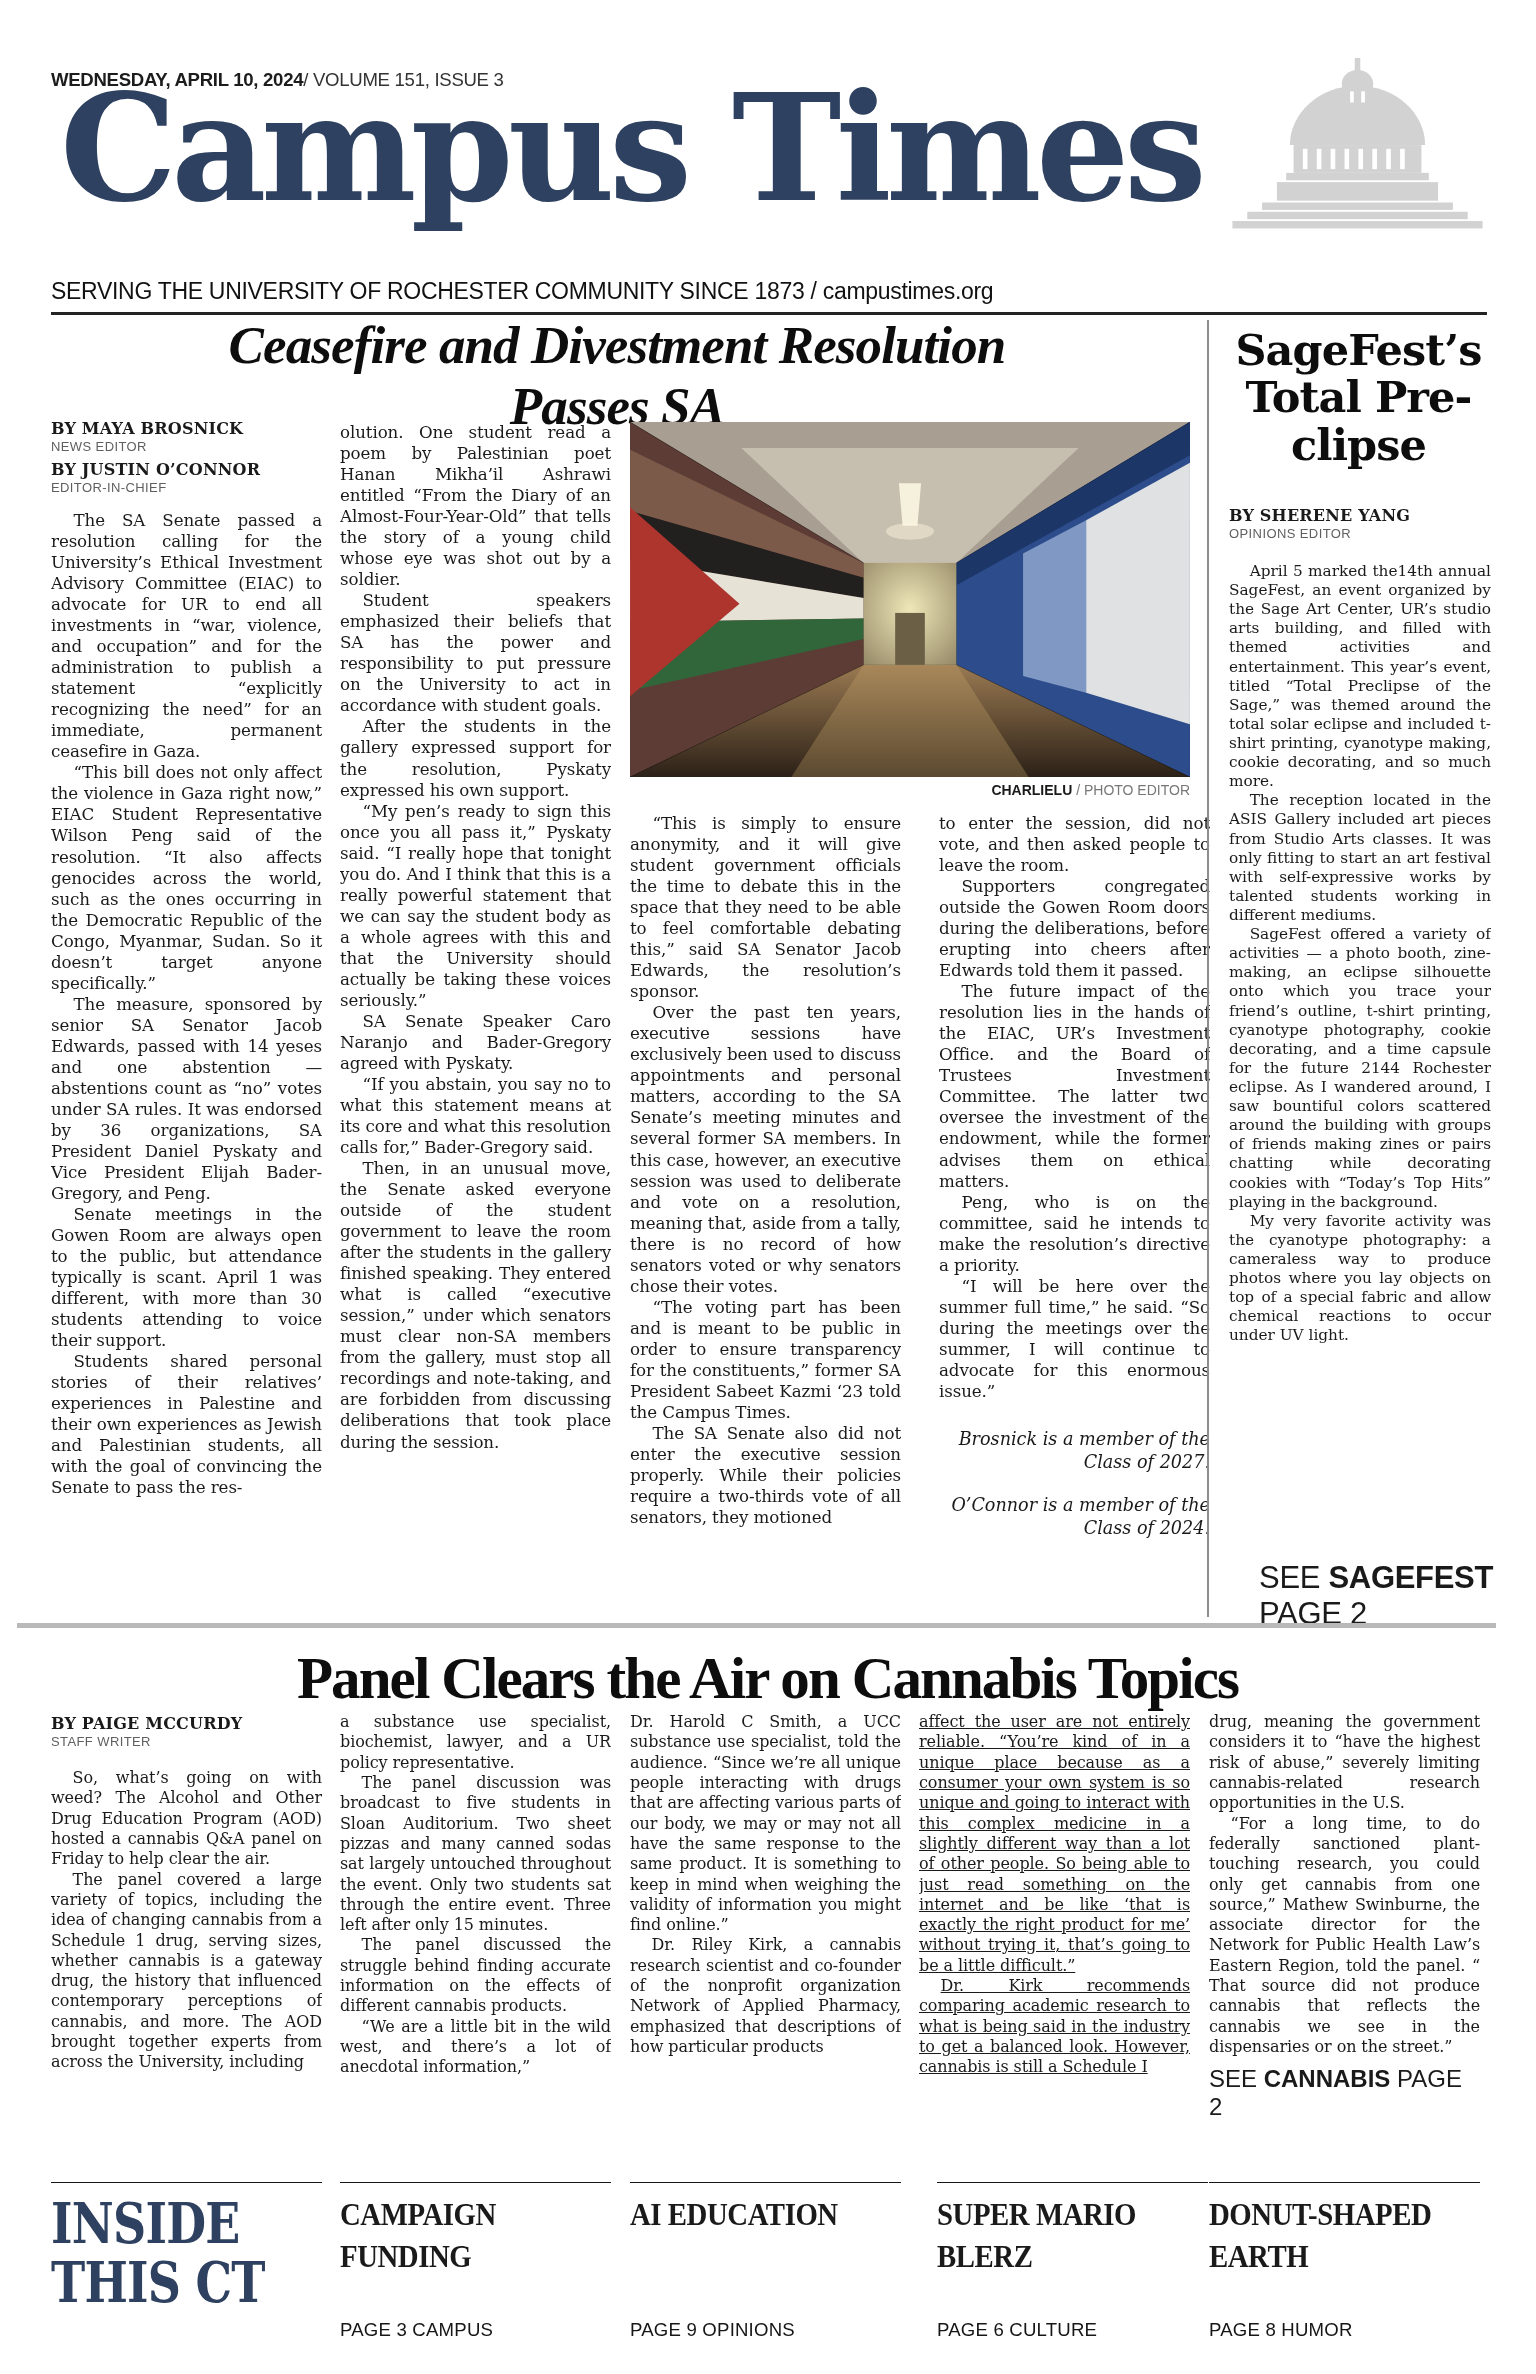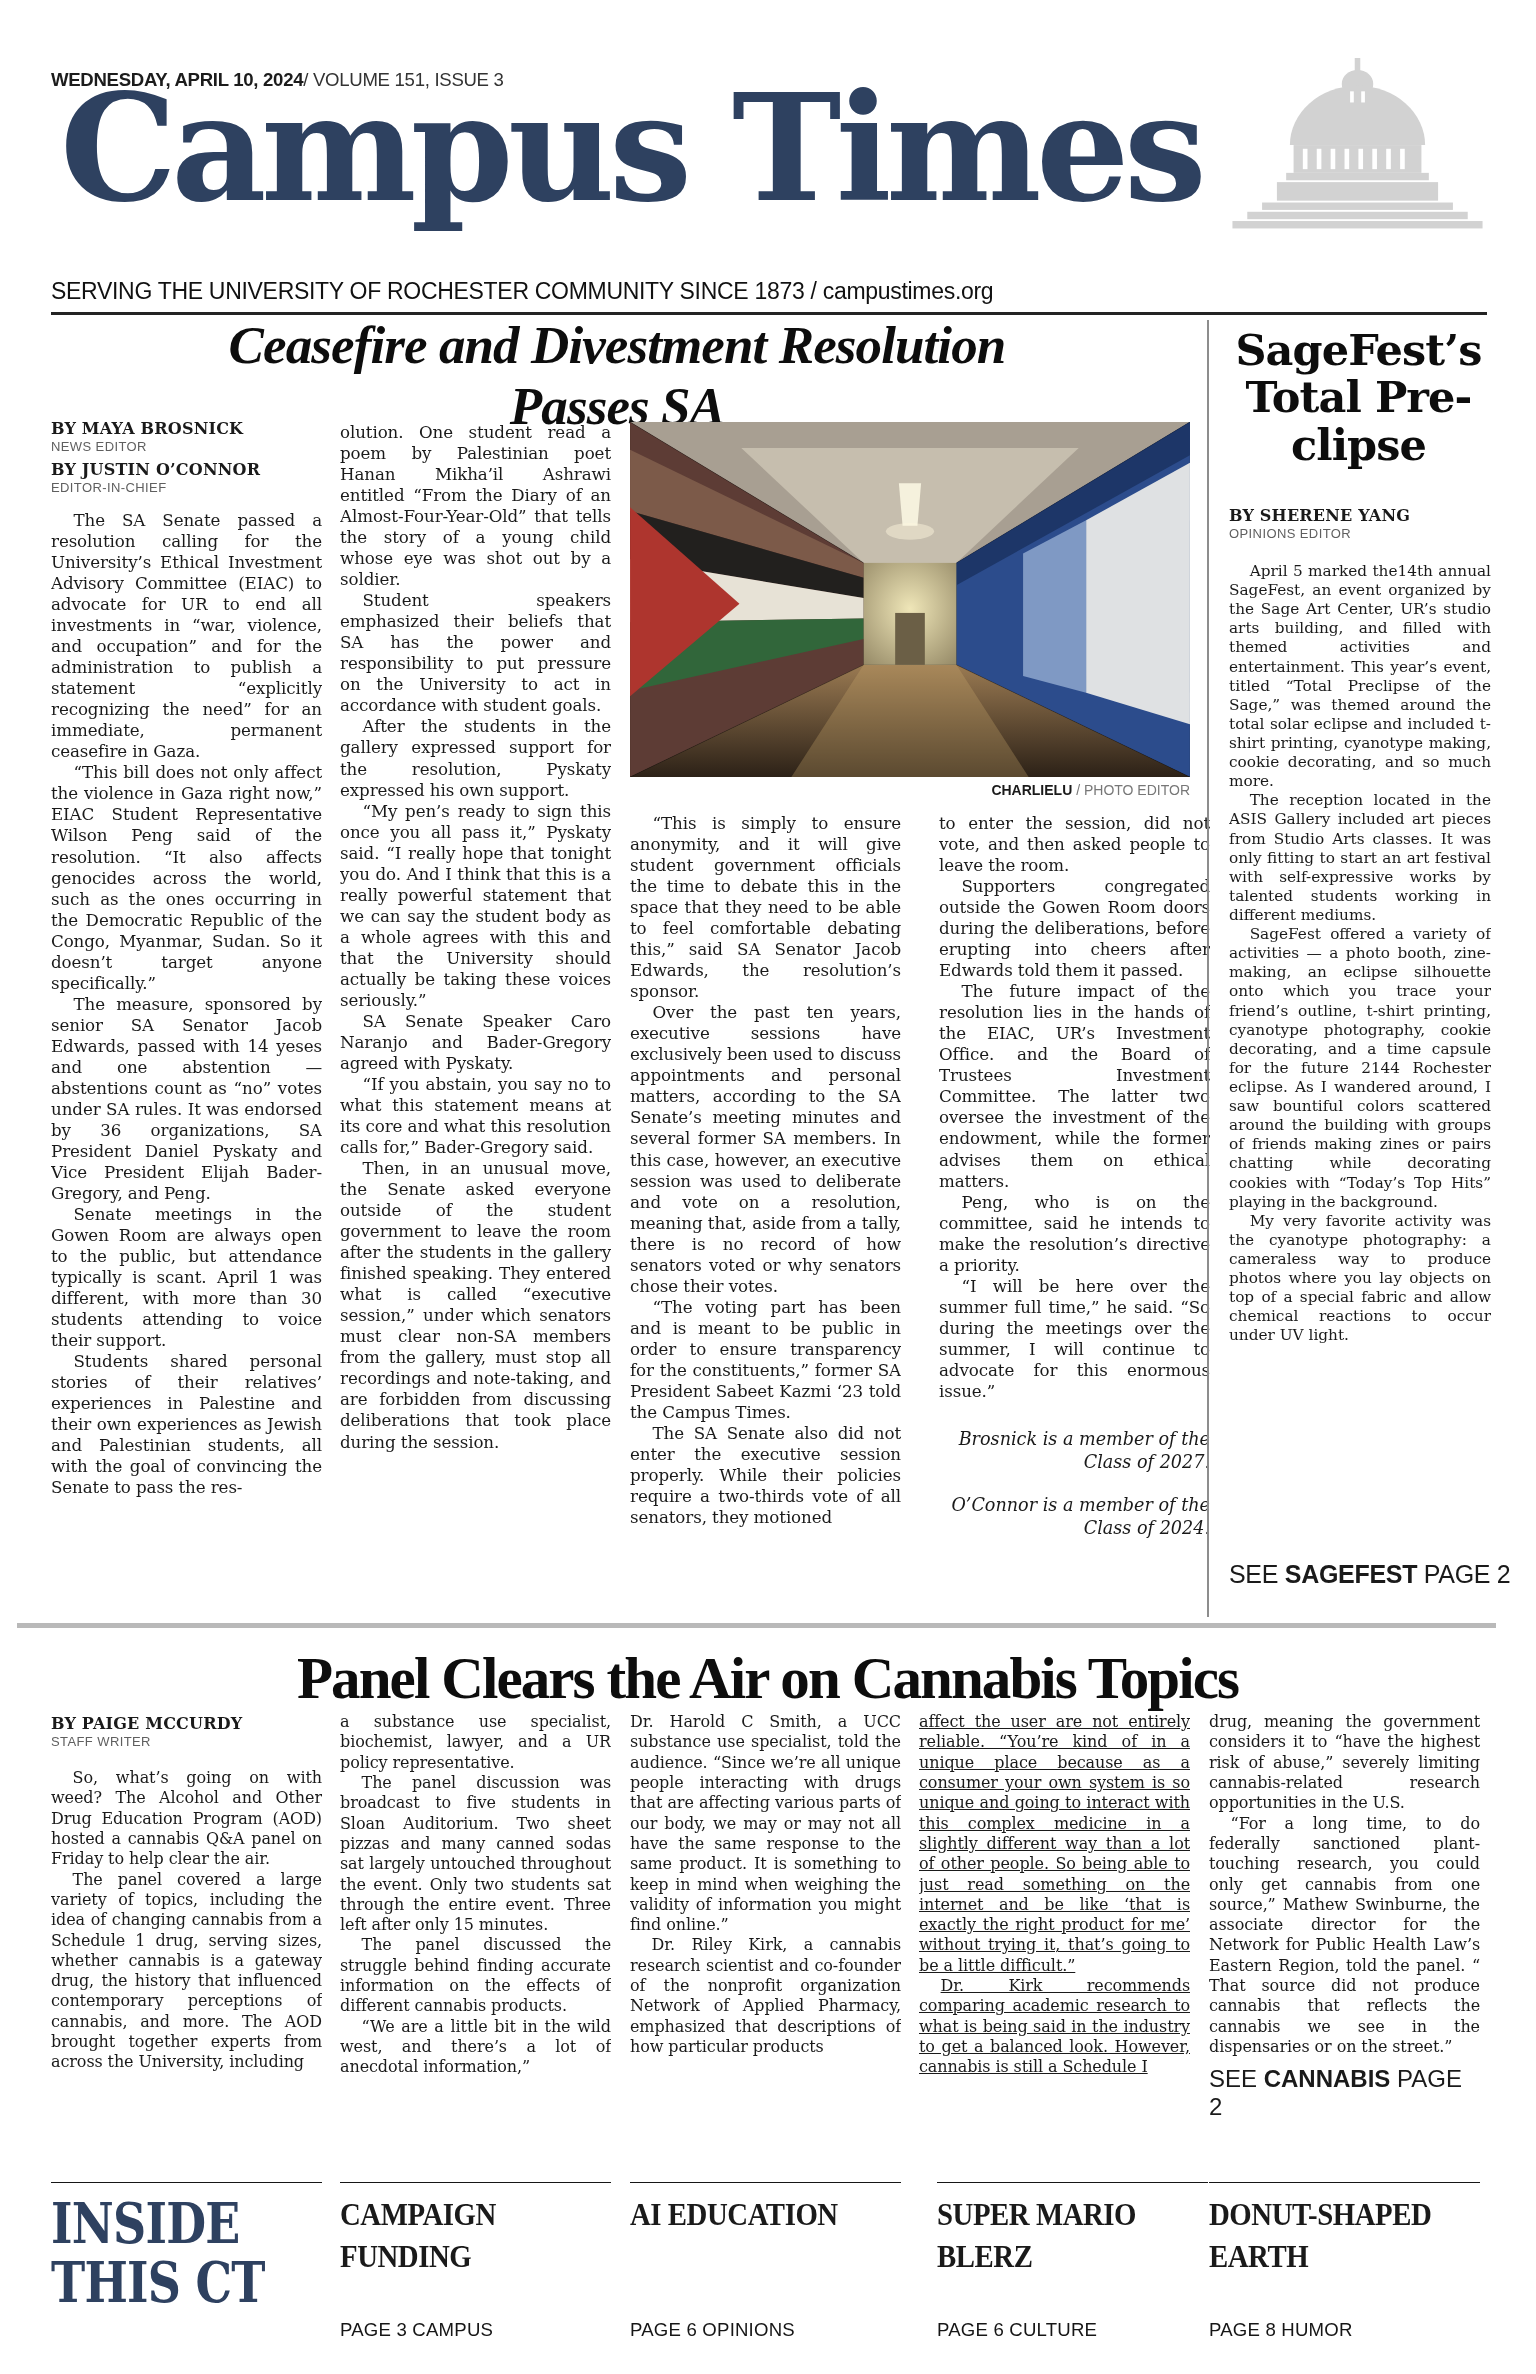--- a/index.html
+++ b/index.html
@@ -41,21 +41,21 @@
         line-height:1.3;margin:0 0 20.4px 0;}
 
   
   .v-rule{left:1207px;top:320px;width:1.9px;height:1297px;background:#8d8d8d;}
   .sb-headline{left:1223px;top:327px;width:271px;text-align:center;font-weight:700;
         font-size:43px;line-height:1.1;white-space:pre-line;letter-spacing:-0.9px;color:#0d0d0d;}
   .sb-byline{left:1229px;top:506px;width:264px;}
   .sb-col{left:1229px;top:562px;width:262px;height:965px;font-size:15.3px;line-height:1.25;}
   .jump-line{font-family:"Liberation Sans",sans-serif;color:#1a1a1a;}
   .jump-line .kw{font-weight:700;}
-  .sb-jump{left:1229px;top:1560px;font-size:25px;letter-spacing:-0.3px;}
+  .sb-jump{left:1259px;top:1560px;font-size:31px;letter-spacing:-0.3px;}
 
   
   .divider{left:16.7px;top:1623px;width:1479px;height:4.6px;background:#b9b9b9;}
 
   
   .cn-headline{left:51px;top:1644px;width:1433px;text-align:center;font-weight:700;
         font-size:59px;letter-spacing:-1.9px;font-family:"Liberation Serif",serif;color:#0d0d0d;}
   .cn-byline{left:51px;top:1714px;width:271px;}
   .cn-col{font-size:16px;line-height:1.27;letter-spacing:-0.1px;}
   .cn-jump{font-size:24px;margin-top:7.4px;text-indent:0 !important;}
@@ -255,21 +255,21 @@
   <div class="abs footer-cell" style="left:51px;">
     <div class="inside">INSIDE
 THIS CT</div>
   </div>
   <div class="abs footer-cell teaser" style="left:340px;">
     <div class="t">CAMPAIGN FUNDING</div>
     <div class="p">PAGE 3 CAMPUS</div>
   </div>
   <div class="abs footer-cell teaser" style="left:630px;">
     <div class="t">AI EDUCATION</div>
-    <div class="p">PAGE 6 OPINIONS</div>
+    <div class="p">PAGE 9 OPINIONS</div>
   </div>
   <div class="abs footer-cell teaser" style="left:937px;">
     <div class="t">SUPER MARIO BLERZ</div>
     <div class="p">PAGE 6 CULTURE</div>
   </div>
   <div class="abs footer-cell teaser" style="left:1209px;">
     <div class="t">DONUT-SHAPED EARTH</div>
     <div class="p">PAGE 8 HUMOR</div>
   </div>
 

